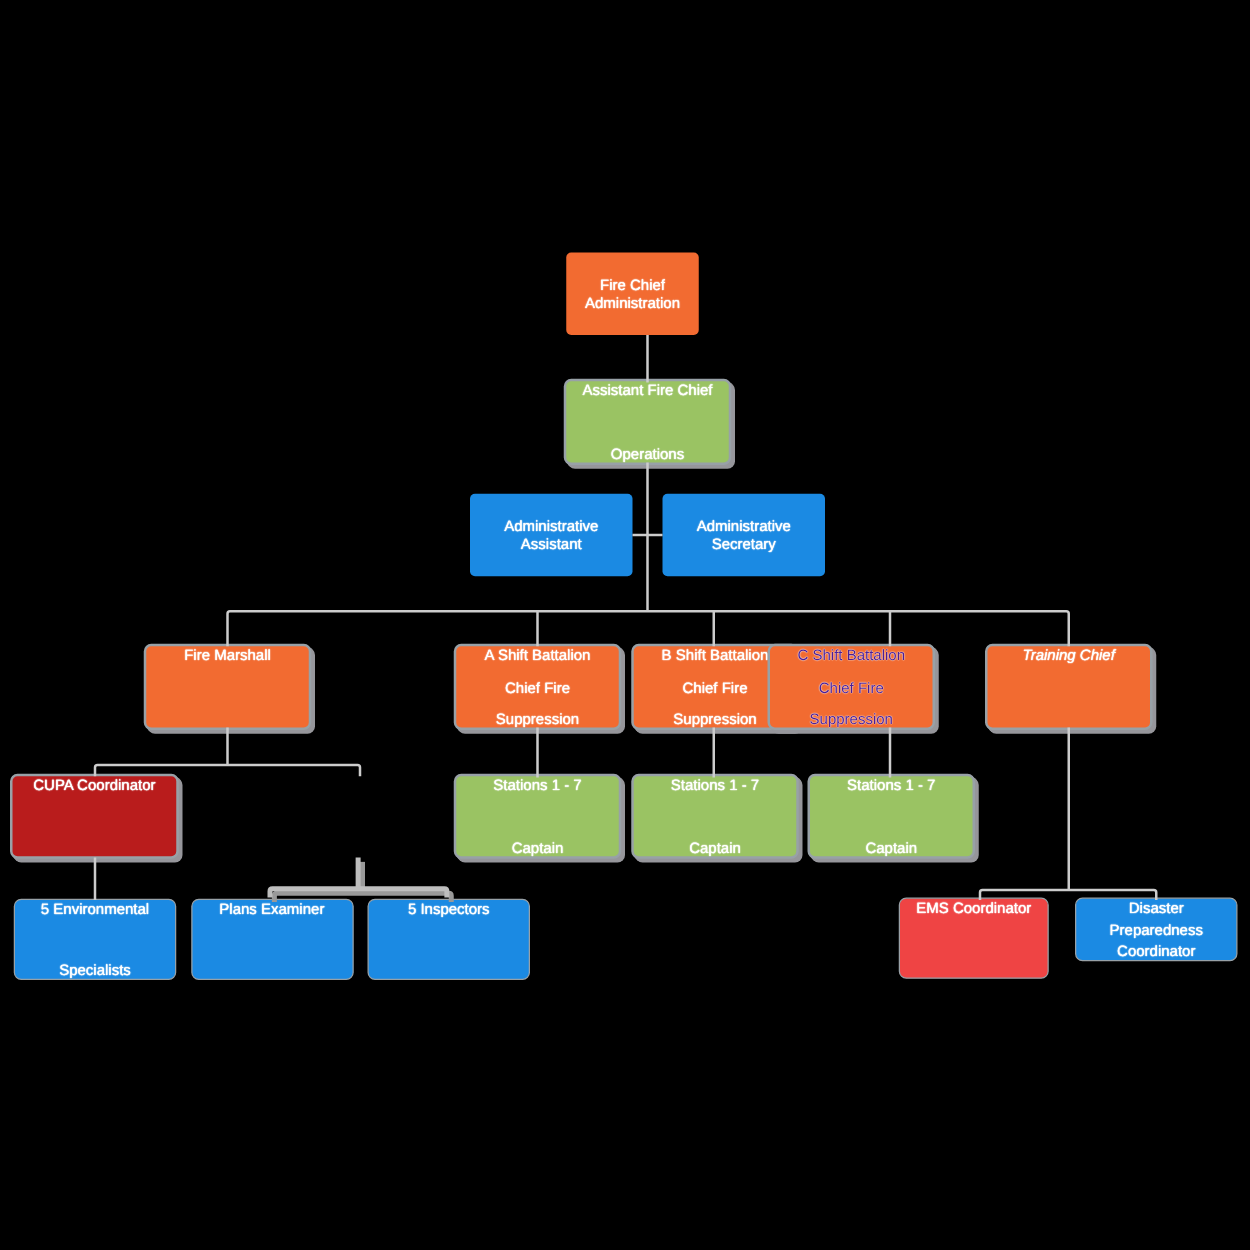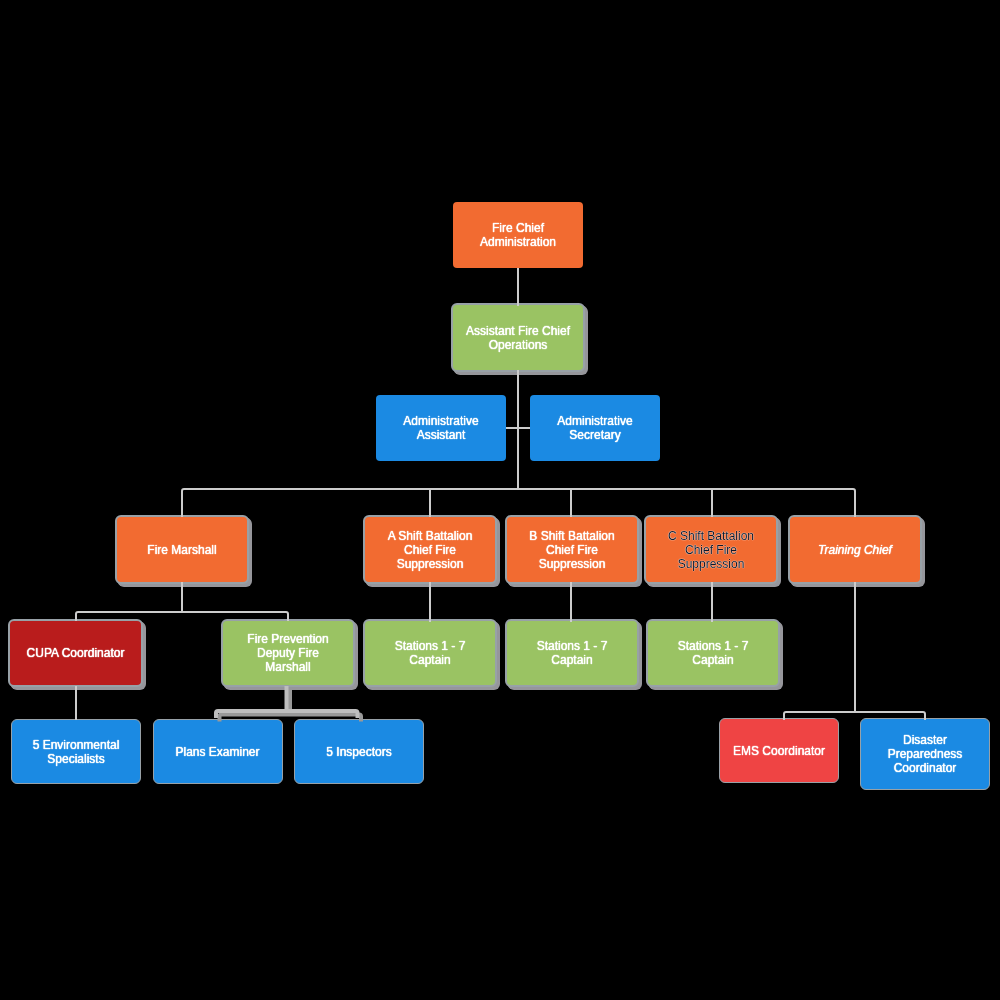--- a/index.html
+++ b/index.html
@@ -4,21 +4,21 @@
 <style>
   html,body{margin:0;padding:0;background:#000;width:1000px;height:1000px;overflow:hidden;}
   #canvas{position:relative;width:1000px;height:1000px;background:#000;
     font-family:"Liberation Sans",sans-serif;}
   #nodes{position:absolute;left:0;top:0;width:1000px;height:1000px;z-index:1;}
   svg.links{position:absolute;left:0;top:0;width:1000px;height:1000px;pointer-events:none;z-index:5;}
   .node{position:absolute;box-sizing:border-box;display:flex;flex-direction:column;
     align-items:center;justify-content:center;text-align:center;color:#fff;
     font-size:12px;line-height:14px;border-radius:4px;
     text-shadow:0 0 1px #fff, 0 0 1px #fff;}
-  .node.outlined{border-radius:6px;border-style:solid;border-width:2px;}
+  .node.outlined{border-radius:6px;border-style:solid;border-width:2px;justify-content:space-between;}
   .node.shadowed{box-shadow:2px 2px 0 var(--shadow), 3px 3px 0 var(--shadow);}
   .node.thin{border-width:1.7px;}
   .node .ln{white-space:nowrap;}
   path.edge{fill:none;stroke-width:2;stroke-linecap:butt;stroke-linejoin:round;}
   path.edge-sel{fill:none;stroke-width:4;stroke-linecap:butt;stroke-linejoin:round;}
   path.edge-shadow{fill:none;stroke-width:4;stroke-linecap:butt;stroke-linejoin:round;
     transform:translate(3.5px,3.5px);}
 </style>
 </head>
 <body style="background: rgb(0, 0, 0);">
@@ -41,21 +41,21 @@
     <path class="edge" d="M76 686L76 720" stroke="#CCCCCC"></path>
     <path class="edge-shadow" d="M286.5 686L286.5 711" stroke="#999999"></path>
     <path class="edge-sel" d="M286.5 686L286.5 711" stroke="#BEBEBE"></path>
     <path class="edge-shadow" d="M216 718L216 713Q216 711 218 711L355.5 711Q357.5 711 357.5 713L357.5 718" stroke="#999999"></path>
     <path class="edge-sel" d="M216 718L216 713Q216 711 218 711L355.5 711Q357.5 711 357.5 713L357.5 718" stroke="#BEBEBE"></path>
     <path class="edge" d="M855 582L855 712" stroke="#CCCCCC"></path>
     <path class="edge" d="M784 720L784 714Q784 712 786 712L923 712Q925 712 925 714L925 720" stroke="#CCCCCC"></path>
   </svg>
 
   <div id="nodes">
-  <div class="node" style="left: 453px; top: 202px; width: 130px; height: 66px; background: rgb(242, 107, 49); color: rgb(255, 255, 255);">
+  <div class="node" style="left: 453px; top: 202px; width: 106px; height: 66px; background: rgb(242, 107, 49); color: rgb(255, 255, 255);">
     <div class="ln">Fire Chief</div>
     <div class="ln">Administration</div>
   </div>
   <div class="node outlined shadowed" style="left: 451px; top: 303px; width: 134px; height: 69px; background: rgb(154, 195, 99); color: rgb(255, 255, 255); border-color: rgb(152, 161, 167);">
     <div class="ln">Assistant Fire Chief</div>
     <div class="ln">Operations</div>
   </div>
   <div class="node" style="left: 376px; top: 395px; width: 130px; height: 66px; background: rgb(27, 138, 227); color: rgb(255, 255, 255);">
     <div class="ln">Administrative</div>
     <div class="ln">Assistant</div>
@@ -70,35 +70,30 @@
   <div class="node outlined shadowed" style="left: 363px; top: 515px; width: 134px; height: 69px; background: rgb(242, 107, 49); color: rgb(255, 255, 255); border-color: rgb(152, 161, 167);">
     <div class="ln">A Shift Battalion</div>
     <div class="ln">Chief Fire</div>
     <div class="ln">Suppression</div>
   </div>
   <div class="node outlined shadowed" style="left: 505px; top: 515px; width: 134px; height: 69px; background: rgb(242, 107, 49); color: rgb(255, 255, 255); border-color: rgb(152, 161, 167);">
     <div class="ln">B Shift Battalion</div>
     <div class="ln">Chief Fire</div>
     <div class="ln">Suppression</div>
   </div>
-  <div class="node outlined shadowed" style="left: 644px; top: 515px; width: 134px; height: 69px; background: rgb(242, 107, 49); color: #0f172a; border-color: rgb(152, 161, 167);">
+  <div class="node outlined shadowed" style="left: 614px; top: 515px; width: 134px; height: 69px; background: rgb(242, 107, 49); color: #4c1d95; border-color: rgb(152, 161, 167);">
     <div class="ln">C Shift Battalion</div>
     <div class="ln">Chief Fire</div>
     <div class="ln">Suppression</div>
   </div>
   <div class="node outlined shadowed" style="left: 788px; top: 515px; width: 134px; height: 69px; background: rgb(242, 107, 49); color: rgb(255, 255, 255); border-color: rgb(152, 161, 167); font-style: italic;">
     <div class="ln">Training Chief</div>
   </div>
   <div class="node outlined shadowed" style="left: 8px; top: 619px; width: 135px; height: 68px; background: #b91c1c; color: rgb(255, 255, 255); border-color: rgb(152, 161, 167);">
     <div class="ln">CUPA Coordinator</div>
-  </div>
-  <div class="node outlined shadowed" style="left: 221px; top: 619px; width: 134px; height: 68px; background: rgb(154, 195, 99); color: rgb(255, 255, 255); border-color: rgb(152, 161, 167);">
-    <div class="ln">Fire Prevention</div>
-    <div class="ln">Deputy Fire</div>
-    <div class="ln">Marshall</div>
   </div>
   <div class="node outlined shadowed" style="left: 363px; top: 619px; width: 134px; height: 68px; background: rgb(154, 195, 99); color: rgb(255, 255, 255); border-color: rgb(152, 161, 167);">
     <div class="ln">Stations 1 - 7</div>
     <div class="ln">Captain</div>
   </div>
   <div class="node outlined shadowed" style="left: 505px; top: 619px; width: 134px; height: 68px; background: rgb(154, 195, 99); color: rgb(255, 255, 255); border-color: rgb(152, 161, 167);">
     <div class="ln">Stations 1 - 7</div>
     <div class="ln">Captain</div>
   </div>
   <div class="node outlined shadowed" style="left: 646px; top: 619px; width: 134px; height: 68px; background: rgb(154, 195, 99); color: rgb(255, 255, 255); border-color: rgb(152, 161, 167);">
@@ -111,20 +106,20 @@
   </div>
   <div class="node outlined thin" style="left: 152.5px; top: 719px; width: 130px; height: 65px; background: rgb(27, 138, 227); color: rgb(255, 255, 255); border-color: rgb(152, 161, 167);">
     <div class="ln">Plans Examiner</div>
   </div>
   <div class="node outlined thin" style="left: 294px; top: 719px; width: 130px; height: 65px; background: rgb(27, 138, 227); color: rgb(255, 255, 255); border-color: rgb(152, 161, 167);">
     <div class="ln">5 Inspectors</div>
   </div>
   <div class="node outlined thin" style="left: 719px; top: 718px; width: 120px; height: 65px; background: #ef4444; color: rgb(255, 255, 255); border-color: rgb(152, 161, 167);">
     <div class="ln">EMS Coordinator</div>
   </div>
-  <div class="node outlined thin" style="left: 860px; top: 718px; width: 130px; height: 72px; background: rgb(27, 138, 227); color: rgb(255, 255, 255); border-color: rgb(152, 161, 167);">
+  <div class="node outlined thin" style="left: 860px; top: 718px; width: 130px; height: 51px; background: rgb(27, 138, 227); color: rgb(255, 255, 255); border-color: rgb(152, 161, 167);">
     <div class="ln">Disaster</div>
     <div class="ln">Preparedness</div>
     <div class="ln">Coordinator</div>
   </div>
   </div>
 
 </div>
 
 </body></html>

